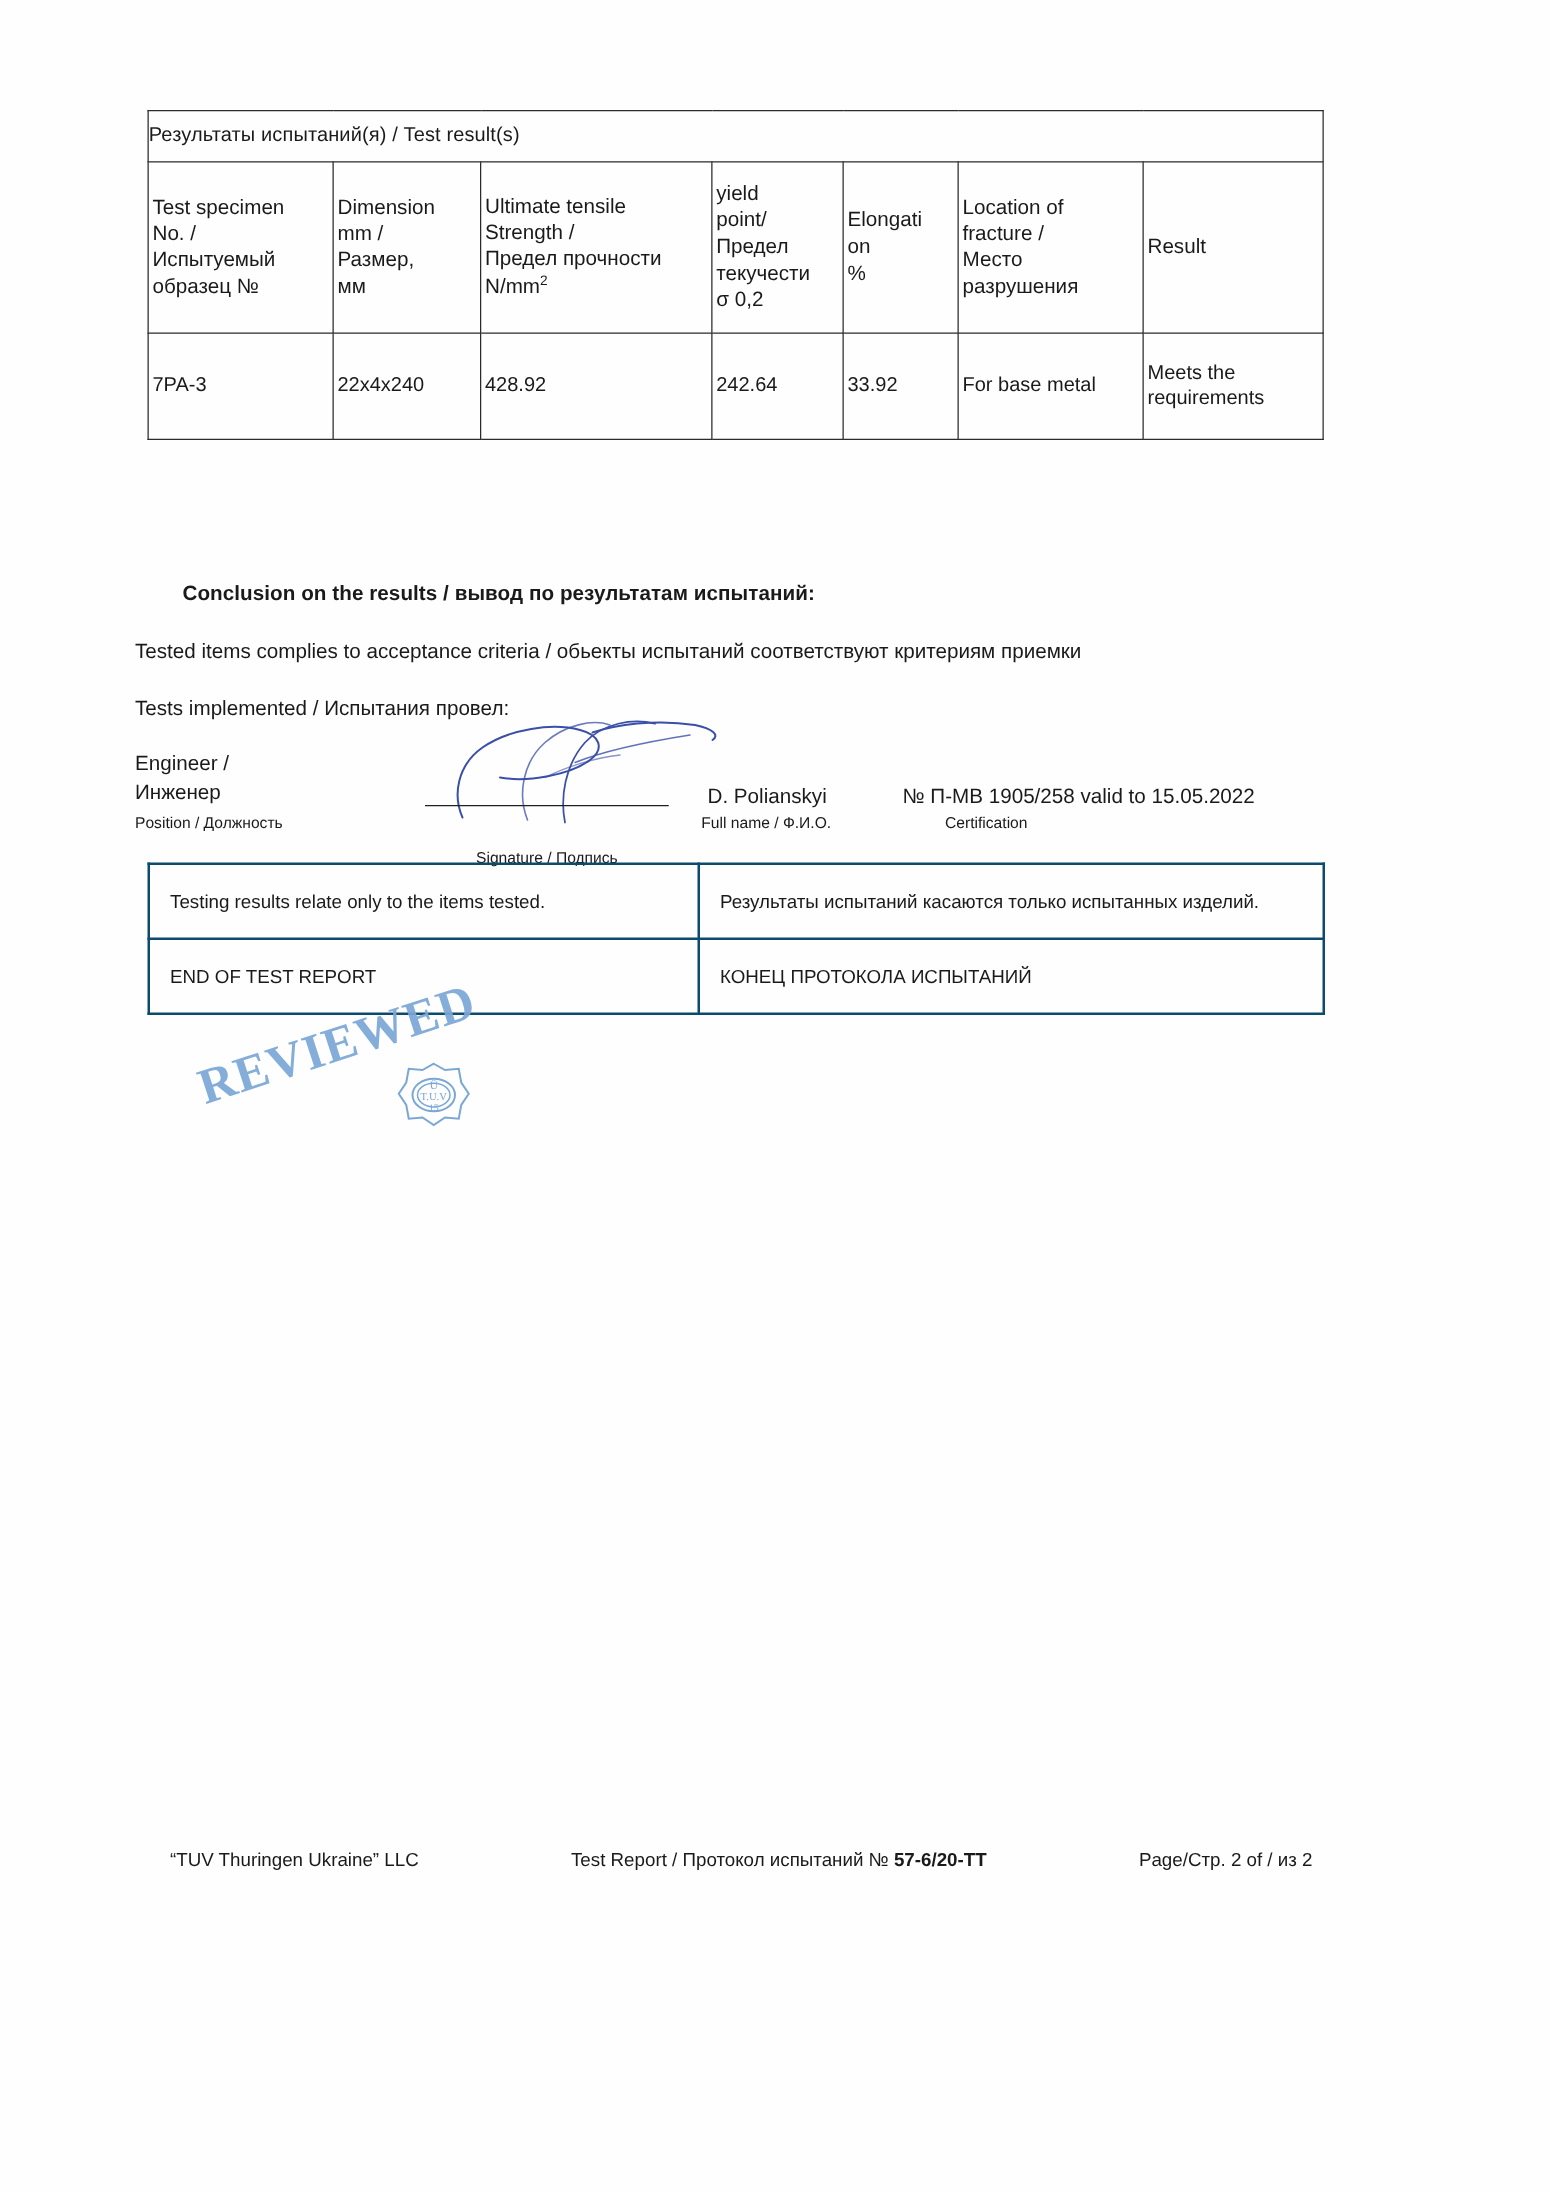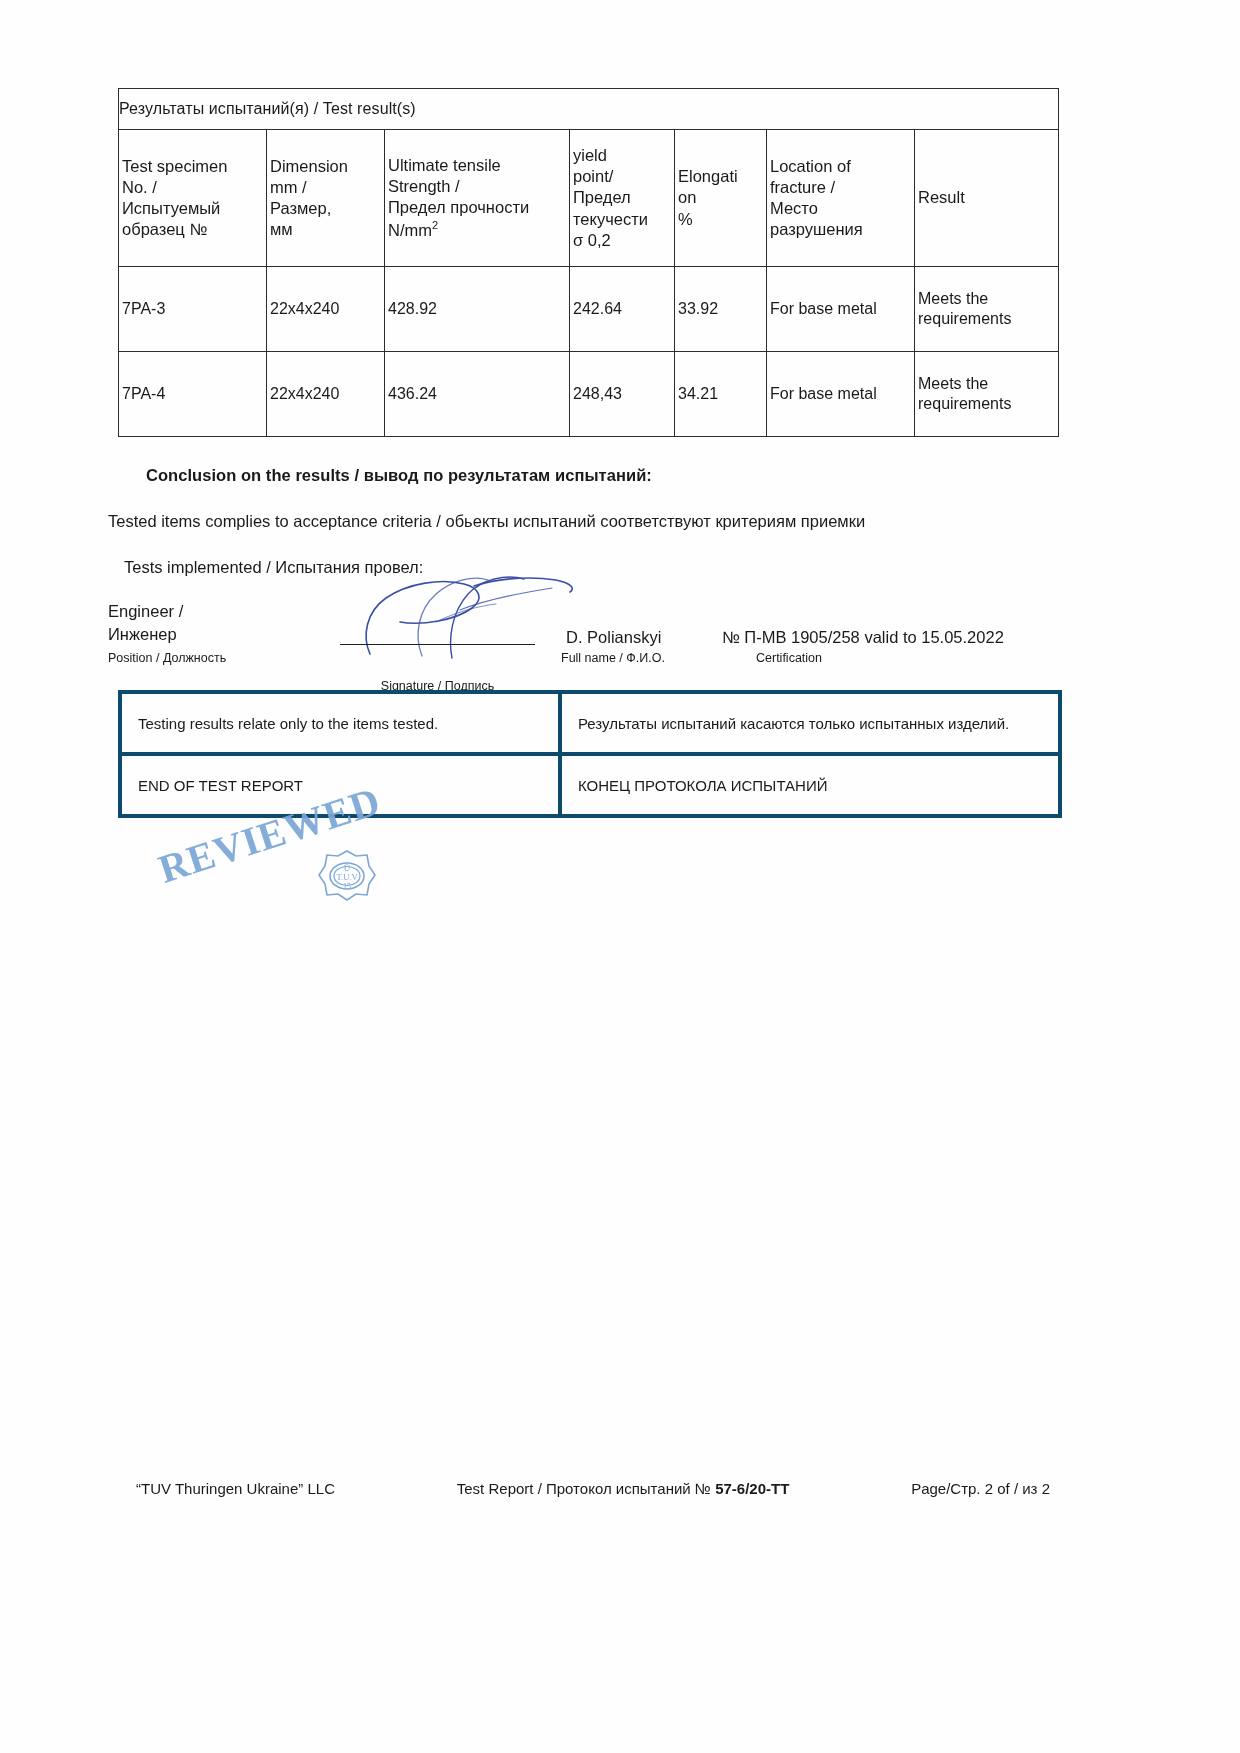--- a/index.html
+++ b/index.html
@@ -77,21 +77,20 @@
     position: absolute;
     left: 108px;
     top: 512px;
     font-size: 16.5px;
   }
   .tests-implemented {
     position: absolute;
     left: 108px;
     top: 558px;
     font-size: 16.5px;
-    margin-left: 16px;
   }
 
   
   .sig-block { position: absolute; left: 0; top: 0; width: 100%; height: 100%; }
   .sig-position {
     position: absolute;
     left: 108px;
     top: 600px;
     font-size: 16.5px;
     line-height: 1.42;
@@ -156,21 +155,21 @@
   
   .notes-table {
     position: absolute;
     left: 118px;
     top: 690px;
     width: 940px;
     border-collapse: collapse;
     table-layout: fixed;
   }
   .notes-table td {
-    border: 4px solid #0c4a6e;
+    border: 2px solid #0c4a6e;
     height: 50px;
     font-size: 15px;
     padding: 4px 16px;
     vertical-align: middle;
     text-align: left;
   }
 
   
   .stamp {
     position: absolute;
@@ -277,29 +276,20 @@
       <tr class="rt-body">
         <td>7PA-3</td>
         <td>22x4x240</td>
         <td>428.92</td>
         <td>242.64</td>
         <td>33.92</td>
         <td>For base metal</td>
         <td class="rt-result">Meets the requirements</td>
       </tr>
 
-      <tr class="rt-body">
-        <td>7PA-4</td>
-        <td>22x4x240</td>
-        <td>436.24</td>
-        <td>248,43</td>
-        <td>34.21</td>
-        <td>For base metal</td>
-        <td class="rt-result">Meets the requirements</td>
-      </tr>
     </tbody>
   </table>
 
   <div class="conclusion-heading">Conclusion on the results / вывод по результатам испытаний:</div>
   <div class="conclusion-text">Tested items complies to acceptance criteria / обьекты испытаний соответствуют критериям приемки</div>
   <div class="tests-implemented">Tests implemented / Испытания провел:</div>
 
   <div class="sig-block">
     <div class="sig-position">
       <span>Engineer /</span><br>

